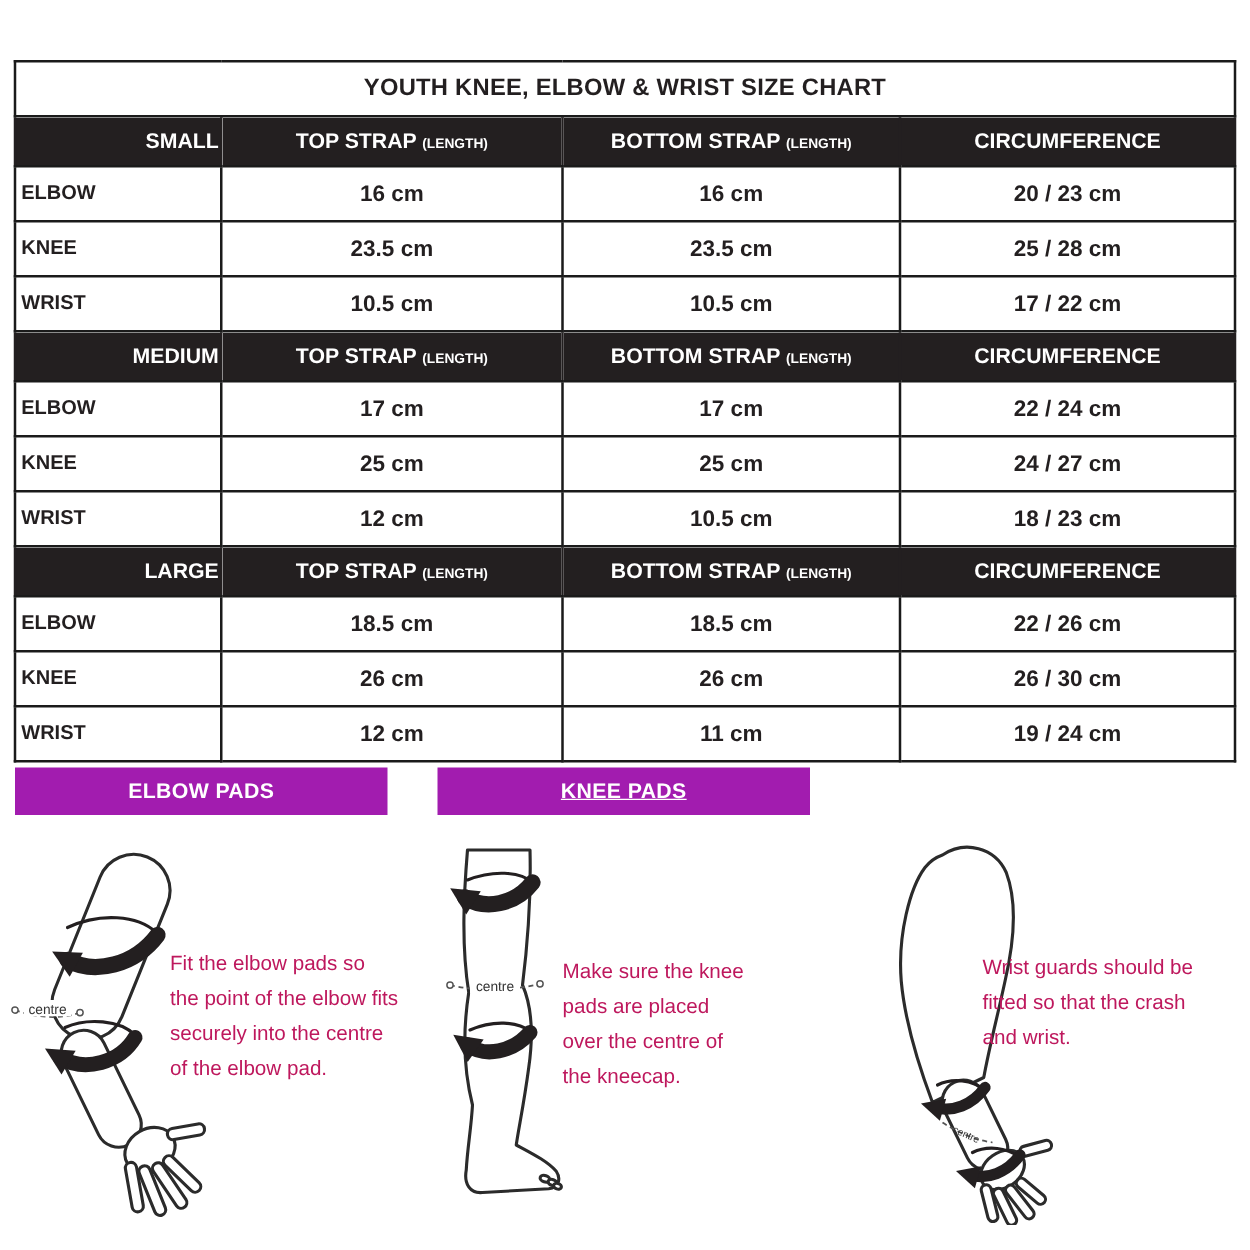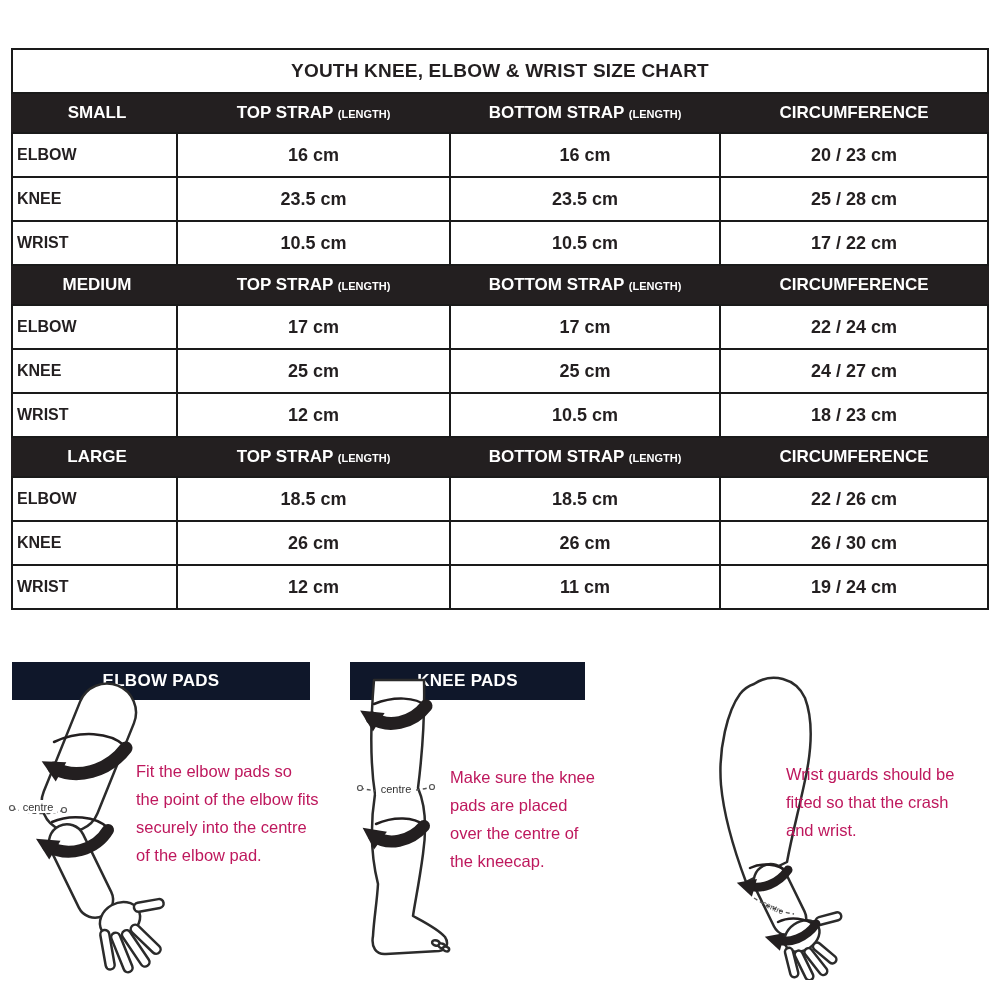--- a/index.html
+++ b/index.html
@@ -4,28 +4,28 @@
 <style>
   html,body{margin:0;padding:0;background:#fff;}
   .stage{position:relative;width:1000px;height:1000px;background:#fff;overflow:hidden;
          font-family:"Liberation Sans",sans-serif;color:#231f20;}
   
   table.size{position:absolute;left:11px;top:48px;width:976px;border-collapse:collapse;table-layout:fixed;}
   table.size td{border:2px solid #1a1a1a;overflow:hidden;white-space:nowrap;}
   tr.title td{height:40px;text-align:center;font-weight:bold;font-size:19px;letter-spacing:.2px;background:#fff;}
   tr.bar td{background:#231f20;border-color:#231f20;border-top-color:#1a1a1a;border-bottom-color:#1a1a1a;
             color:#fff;font-weight:bold;font-size:17px;height:36px;text-align:center;}
-  tr.bar td.size-lbl{text-align:center;padding-left:6px;}
+  tr.bar td.size-lbl{text-align:right;padding-left:6px;}
   .len{font-size:11px;font-weight:bold;}
   tr.data td{height:40px;font-size:18px;font-weight:bold;text-align:center;background:#fff;}
   tr.data td.lbl{font-weight:700;text-align:left;padding-left:4px;font-size:16px;}
   
-  .panel-bar{position:absolute;top:662px;height:38px;background:#0f172a;color:#fff;font-weight:bold;
+  .panel-bar{position:absolute;top:614px;height:38px;background:#a21caf;color:#fff;font-weight:bold;
              font-size:17px;display:flex;align-items:center;justify-content:center;letter-spacing:.3px;}
-  .pb1{left:12px;width:298px;} .pb2{left:350px;width:235px;} .pb3{left:687px;width:298px;}
+  .pb1{left:12px;width:298px;} .pb2{left:350px;width:298px;text-decoration:underline;} .pb3{left:687px;width:298px;}
   .panel-text{position:absolute;font-size:16.5px;line-height:28px;color:#be185d;}
   .pt1{left:136px;top:757px;width:220px;}
   .pt2{left:450px;top:763px;width:200px;}
   .pt3{left:786px;top:760px;width:210px;}
   .illus{position:absolute;}
   .il1{left:8px;top:670px;}
   .il2{left:344px;top:666px;}
   .il3{left:684px;top:670px;}
   svg .limb{fill:#fff;stroke:#2b2b2b;stroke-width:2.5;stroke-linejoin:round;}
   svg .band{fill:none;stroke:#231f20;stroke-linecap:round;}

